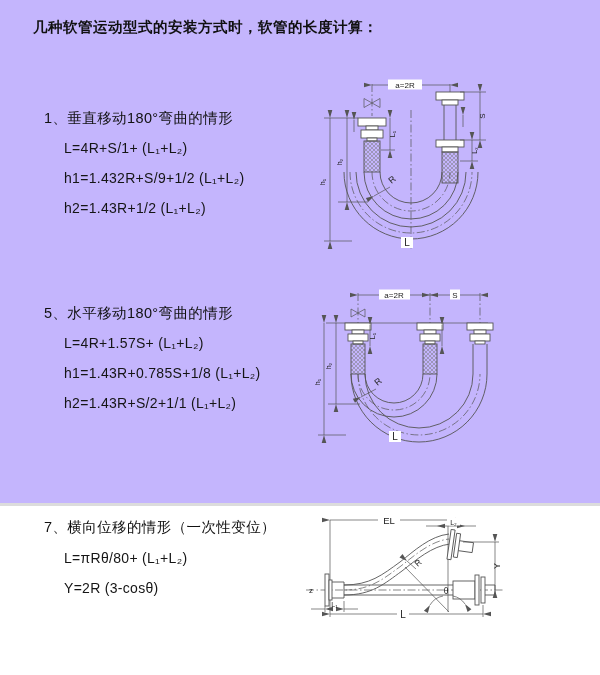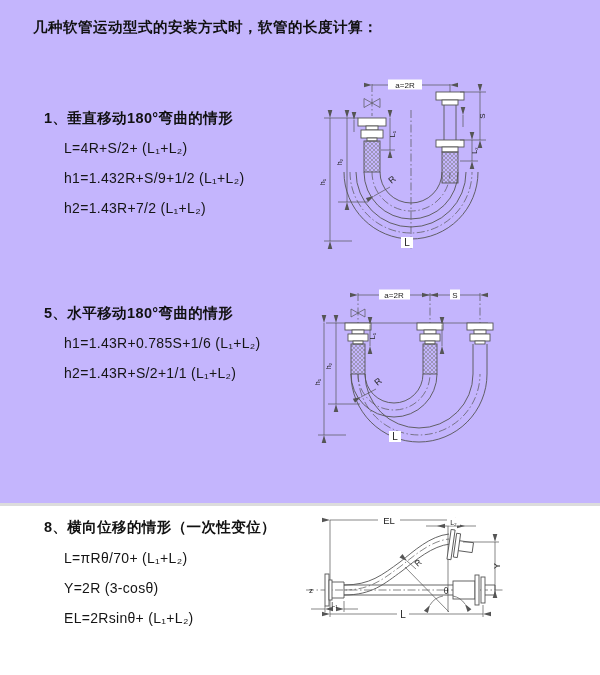--- a/index.html
+++ b/index.html
@@ -1,20 +1,20 @@
 <!DOCTYPE html>
 <html><head>
 <meta charset="utf-8">
 <style>
   *{margin:0;padding:0;box-sizing:border-box}
   html,body{width:600px;height:675px}
   body{background:#fff;font-family:"Liberation Sans",sans-serif;position:relative;overflow:hidden}
   .page{position:absolute;left:0;top:0;width:600px;height:506px;background:#c4b5fd}
   .doc-title{position:absolute;left:33px;top:18px;font-size:14.5px;font-weight:bold;color:#111;letter-spacing:.5px;white-space:nowrap}
-  .sec-heading{position:absolute;font-size:14.5px;font-weight:bold;color:#111;letter-spacing:.4px;white-space:nowrap}
+  .sec-heading{position:absolute;font-size:14.5px;font-weight:normal;color:#111;letter-spacing:.4px;white-space:nowrap}
   .formulas{position:absolute;font-size:14px;color:#151515;line-height:30px;letter-spacing:.3px;white-space:nowrap}
   .diag{position:absolute}
   svg{display:block}
   svg text{font-family:"Liberation Sans",sans-serif;fill:#222}
   .draw{stroke:#555;stroke-width:.9;fill:none}
   .thin{stroke:#555;stroke-width:.7;fill:none}
   .dd{stroke:#555;stroke-width:.7;fill:none;stroke-dasharray:8 2.5 1.5 2.5}
   .wr{fill:#fff;stroke:#555;stroke-width:.9}
   .hr{stroke:#555;stroke-width:.9}
   .lbl{font-size:8px;fill:#222}
@@ -22,36 +22,36 @@
 </style>
 </head>
 <body>
 
 <div class="page">
 
   <div class="doc-title">几种软管运动型式的安装方式时，软管的长度计算：</div>
 
   <div class="sec-heading" style="left:44px;top:109px">1、垂直移动180°弯曲的情形</div>
   <div class="formulas" style="left:64px;top:133px">
-    <div>L=4R+S/2+ (L₁+L₂)</div>
+    <div>L=4R+S/1+ (L₁+L₂)</div>
     <div>h1=1.432R+S/9+1/2 (L₁+L₂)</div>
-    <div>h2=1.43R+7/2 (L₁+L₂)</div>
+    <div>h2=1.43R+1/2 (L₁+L₂)</div>
   </div>
 
   <div class="sec-heading" style="left:44px;top:304px">5、水平移动180°弯曲的情形</div>
   <div class="formulas" style="left:64px;top:328px">
-    <div>h1=1.43R+0.785S+1/6 (L₁+L₂)</div>
+    <div>L=4R+1.57S+ (L₁+L₂)</div>
+    <div>h1=1.43R+0.785S+1/8 (L₁+L₂)</div>
     <div>h2=1.43R+S/2+1/1 (L₁+L₂)</div>
   </div>
 
-  <div class="sec-heading" style="left:44px;top:518px">8、横向位移的情形（一次性变位）</div>
+  <div class="sec-heading" style="left:44px;top:518px">7、横向位移的情形（一次性变位）</div>
   <div class="formulas" style="left:64px;top:543px">
-    <div>L=πRθ/70+ (L₁+L₂)</div>
+    <div>L=πRθ/80+ (L₁+L₂)</div>
     <div>Y=2R (3-cosθ)</div>
-    <div>EL=2Rsinθ+ (L₁+L₂)</div>
   </div>
 
   <div class="diag" style="left:310px;top:70px">
   <svg width="280" height="190" viewBox="0 0 280 190">
     <defs>
       <pattern id="hatch1" width="4" height="4" patternUnits="userSpaceOnUse">
         <path d="M0,0 L4,4 M4,0 L0,4" stroke="#777" stroke-width="0.5"></path>
       </pattern>
       <marker id="ar1" markerUnits="userSpaceOnUse" markerWidth="10" markerHeight="8" viewBox="-1 -3 10 6" refX="0" refY="0" orient="auto-start-reverse">
         <path d="M0,0 L8,2.3 L8,-2.3 Z" fill="#555"></path>

